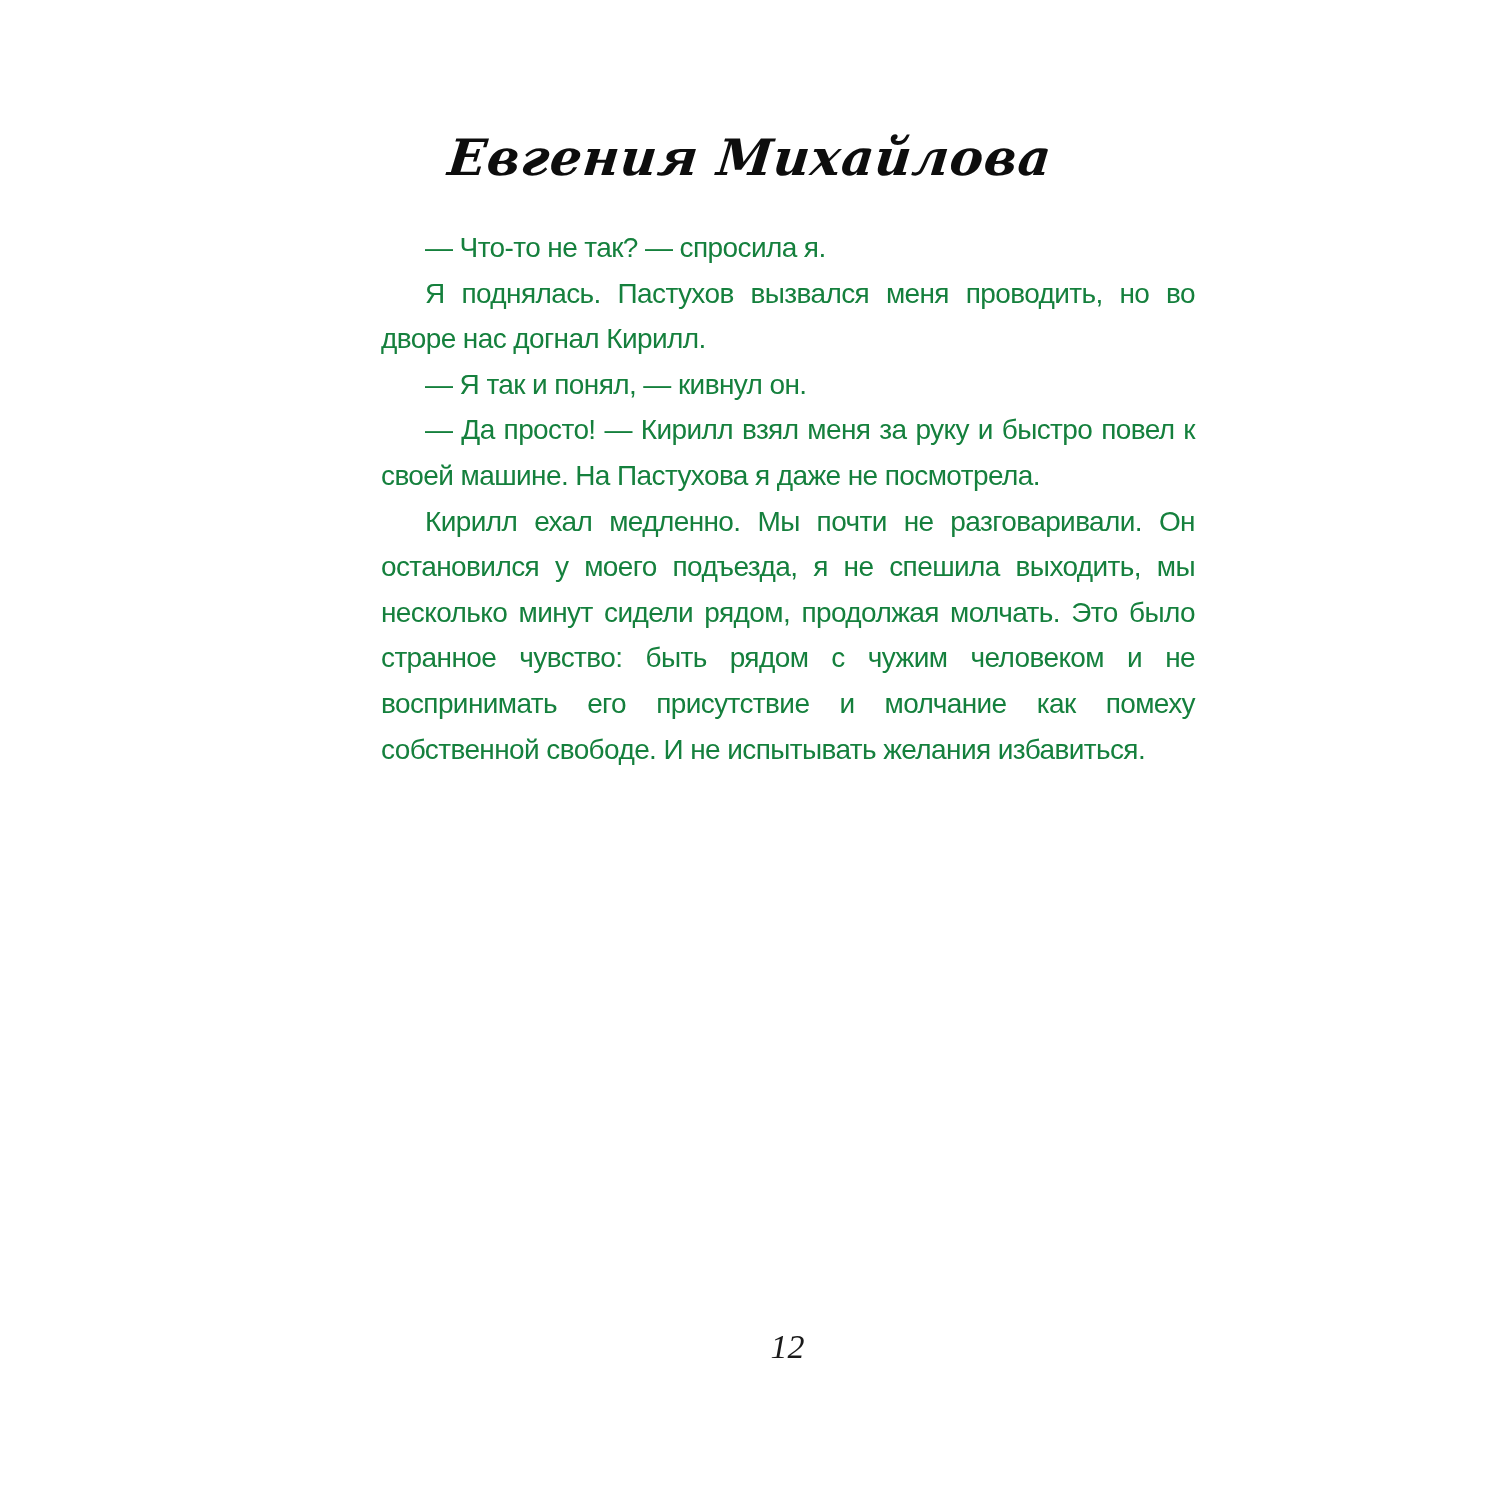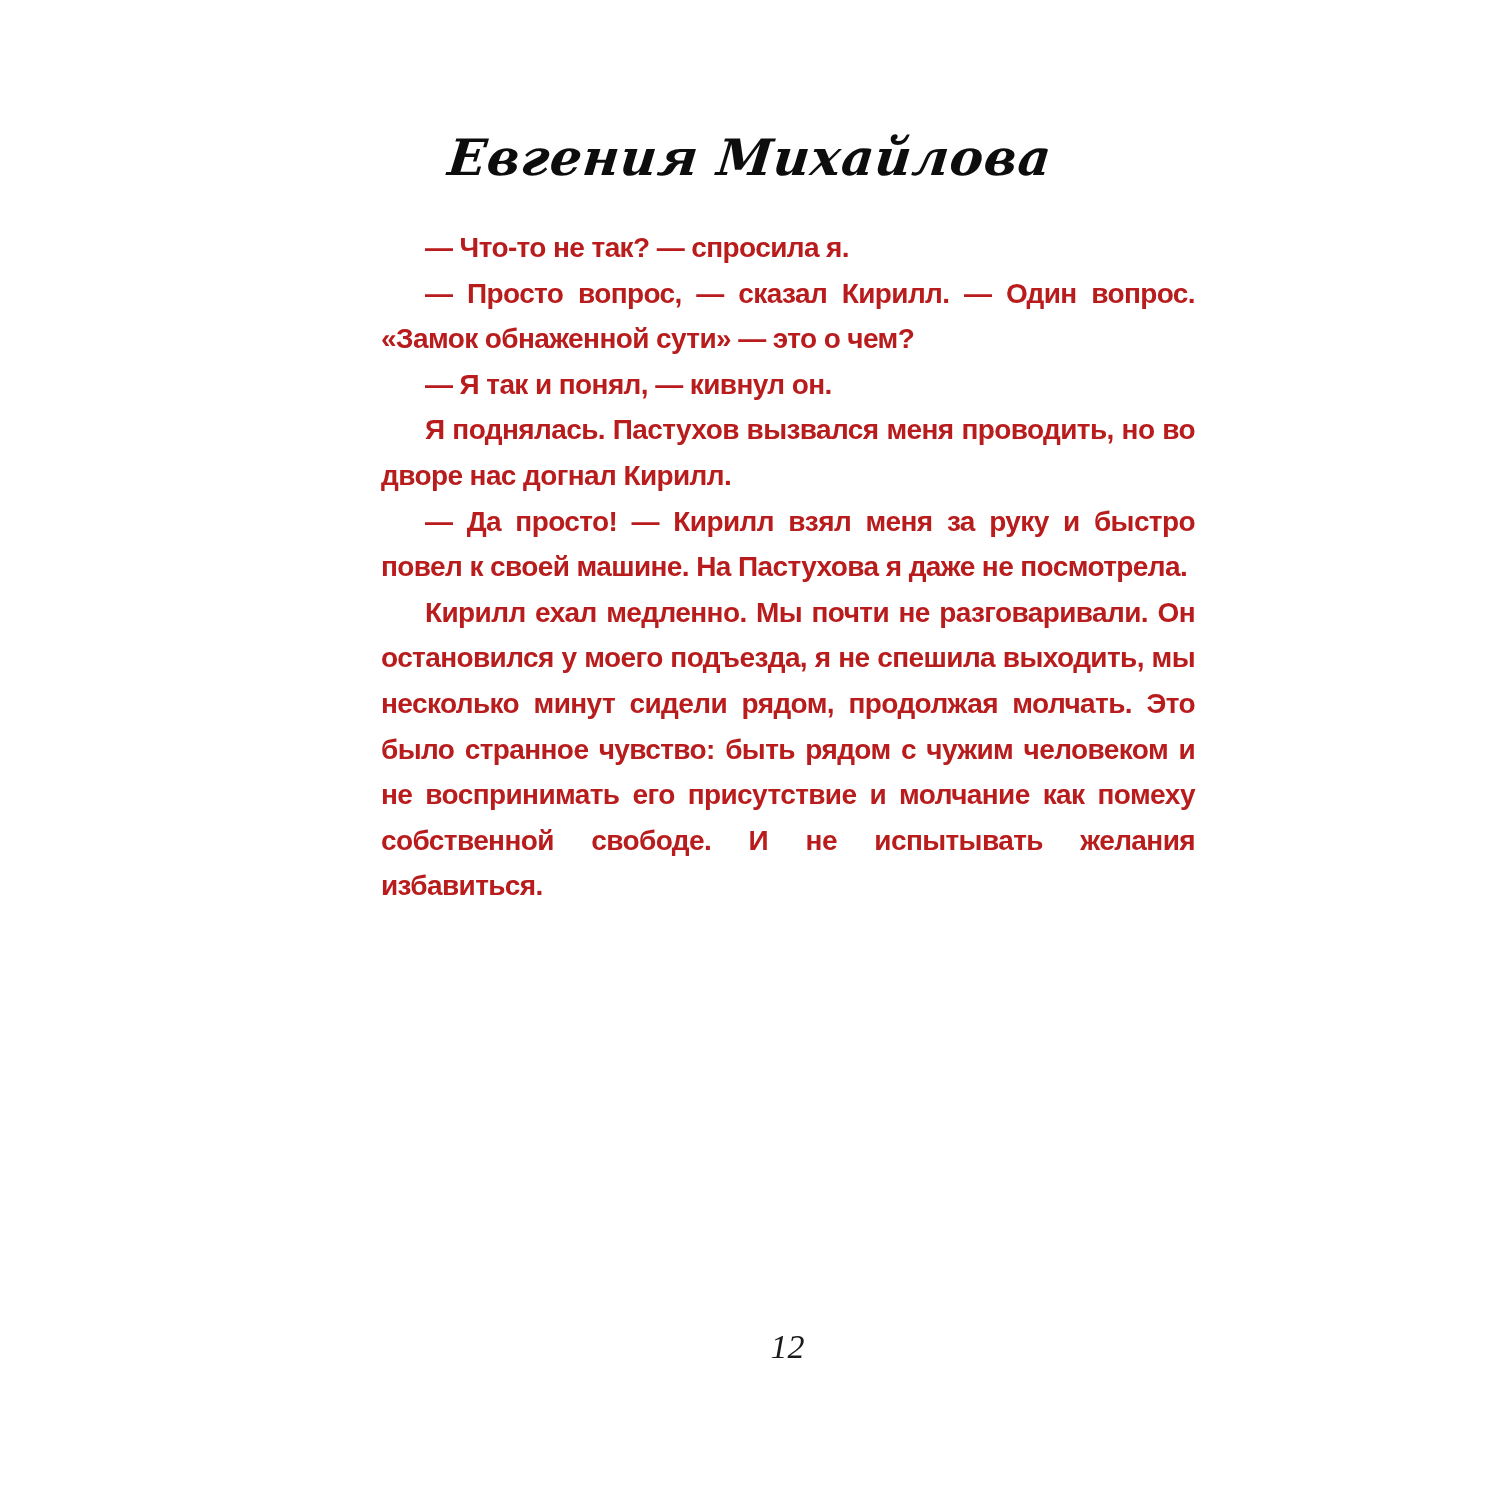--- a/index.html
+++ b/index.html
@@ -36,23 +36,22 @@
       transform: skewX(-6deg);
     }
     .text-block {
       position: absolute;
       left: 381px;
       top: 225px;
       width: 814px;
       font-family: "Liberation Sans", sans-serif;
       font-size: 28px;
       line-height: 45.6px;
-      color: #b91c1c;
+      color: #15803d;
       transform-origin: left top;
-      font-weight: bold;
     }
     .para {
       margin: 0;
       text-align: justify;
       text-indent: 44px;
       hyphens: manual;
       letter-spacing: -0.6px;
       word-spacing: 0px;
     }
     .page-number {
@@ -71,22 +70,21 @@
 <body>
 
 <div class="page">
 
   <div class="running-head">
     <span>Евгения Михайлова</span>
   </div>
 
   <div class="text-block">
     <p class="para">— Что-то не так? — спросила я.</p>
-    <p class="para">— Просто вопрос, — сказал Кирилл. — Один вопрос. «Замок обнаженной сути» — это о чем?</p>
+    <p class="para">Я поднялась. Пастухов вызвался меня проводить, но во дворе нас догнал Кирилл.</p>
     <p class="para">— Я так и понял, — кивнул он.</p>
-    <p class="para">Я поднялась. Пастухов вызвался меня проводить, но во дворе нас догнал Кирилл.</p>
     <p class="para">— Да просто! — Кирилл взял меня за руку и быстро повел к своей машине. На Пастухова я даже не посмотрела.</p>
     <p class="para">Кирилл ехал медленно. Мы почти не разговаривали. Он остановился у моего подъезда, я не спешила выходить, мы несколько минут сидели рядом, продолжая молчать. Это было странное чувство: быть рядом с чужим человеком и не воспринимать его присутствие и молчание как помеху собственной свободе. И не испытывать желания избавиться.</p>
   </div>
 
   <div class="page-number">12</div>
 
 </div>
 
 </body></html>

